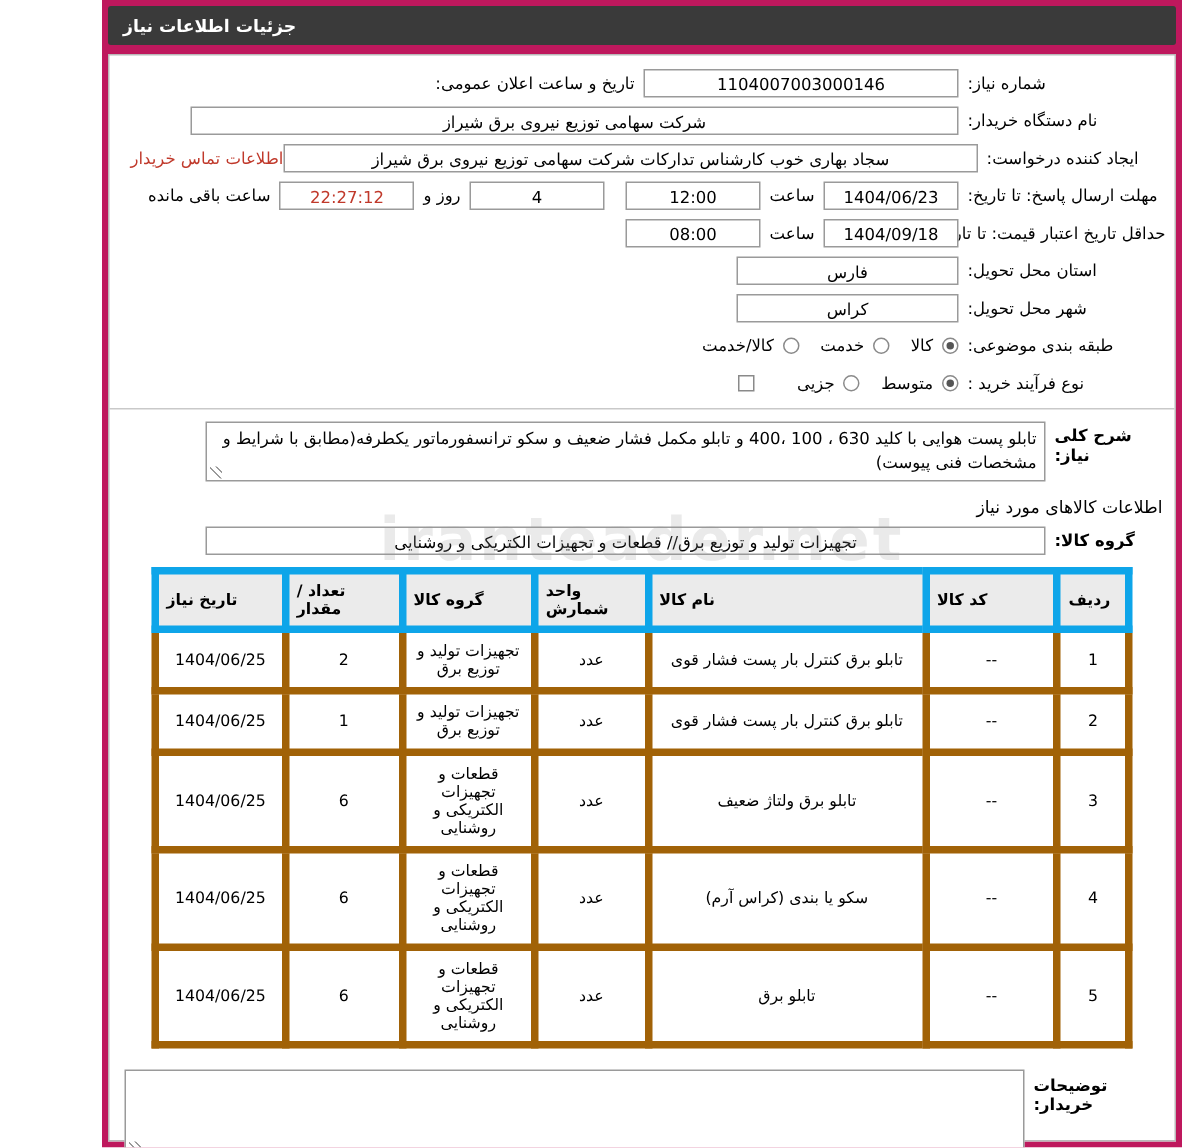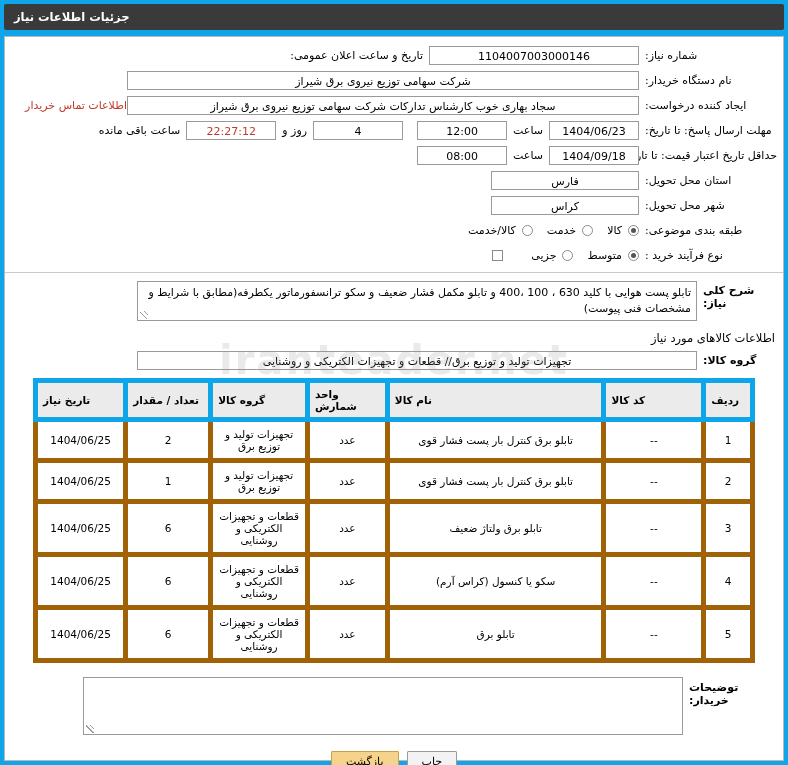--- a/index.html
+++ b/index.html
@@ -2,24 +2,24 @@
 <html lang="fa" dir="rtl"><head>
 <meta charset="utf-8">
 <style>
   html, body {
     margin: 0;
     padding: 0;
     background: #ffffff;
     font-family: "DejaVu Sans", "Liberation Sans", sans-serif;
   }
   #page {
-    width: 788px;
+    width: 720px;
     height: 765px;
     position: relative;
-    background: #0ea5e9;
+    background: #be185d;
     overflow: hidden;
     font-size: 11px;
     color: #000000;
   }
 
   
   .header-bar {
     position: absolute;
     top: 4px;
     right: 4px;
@@ -437,21 +437,21 @@
             <td>--</td>
             <td>تابلو برق ولتاژ ضعیف</td>
             <td>عدد</td>
             <td>قطعات و تجهیزات الکتریکی و روشنایی</td>
             <td>6</td>
             <td>1404/06/25</td>
           </tr>
           <tr>
             <td>4</td>
             <td>--</td>
-            <td>سکو یا کنسول (کراس آرم)</td>
+            <td>سکو یا بندی (کراس آرم)</td>
             <td>عدد</td>
             <td>قطعات و تجهیزات الکتریکی و روشنایی</td>
             <td>6</td>
             <td>1404/06/25</td>
           </tr>
           <tr>
             <td>5</td>
             <td>--</td>
             <td>تابلو برق</td>
             <td>عدد</td>

